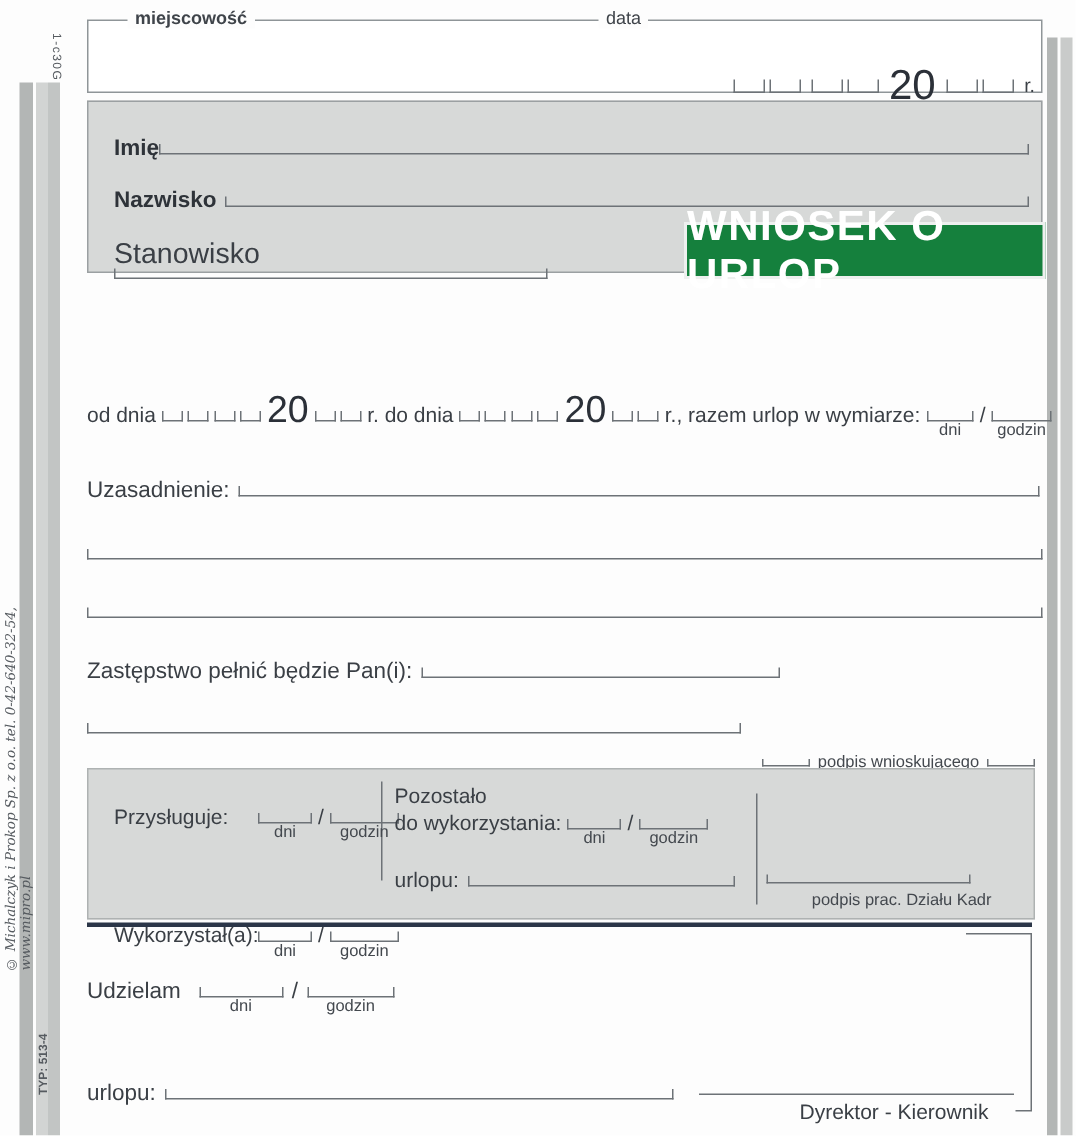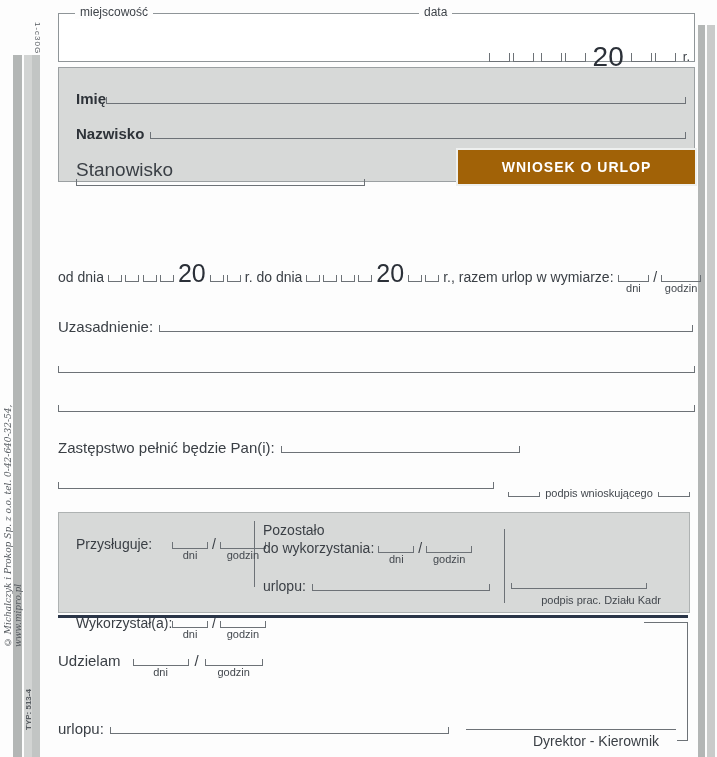--- a/index.html
+++ b/index.html
@@ -45,23 +45,23 @@
   
   .wl { display:inline-block; position:relative; height:6px;
         border:1px solid #6d7277; border-top:none; vertical-align:baseline; }
   
   .cap { position:absolute; left:0; right:0; top:7px; text-align:center;
          font-size:11px; line-height:1.1; color:#43484e; white-space:nowrap; }
 
   .b { font-weight:bold; color:#2e3339; }
 
   .titlebar { position:absolute; left:397px; top:80px; width:237px; height:34px;
-              background:#a16207; border:2px solid #eef0ef;
+              background:#15803d; border:2px solid #eef0ef;
               display:flex; align-items:center; justify-content:center;
-              color:#fff; font-weight:bold; font-size:14px; letter-spacing:1px; }
+              color:#fff; font-weight:bold; font-size:28px; letter-spacing:1px; }
 
   .vdiv { position:absolute; width:1px; background:#6d7277; }
   .thickrule { position:absolute; left:58px; top:615px; width:630px; height:3px; background:#2b3648; }
   .hair { position:absolute; background:#6d7277; }
   .smallcap { position:absolute; font-size:11px; color:#43484e; }
 </style>
 </head>
 <body>
 
 <div class="page">
@@ -70,22 +70,22 @@
   <div class="stripe" style="left:24px; width:8px; top:55px; background:#d2d4d3;"></div>
   <div class="stripe" style="left:32px; width:8px; top:55px; background:#c2c5c4;"></div>
   <div class="stripe" style="left:698px; width:7px; top:25px; background:#b3b6b5;"></div>
   <div class="stripe" style="left:707px; width:8px; top:25px; background:#c9cbca;"></div>
 
   <div class="vtext-down" style="left:33px; top:22px;">1-c30G</div>
   <div class="vtext-up" style="left:3px; top:385px; height:262px; font-size:9px; font-style:italic; font-family:'DejaVu Serif', serif;">© Michalczyk i Prokop  Sp. z o.o.  tel. 0-42-640-32-54,  www.mipro.pl</div>
   <div class="vtext-up" style="left:24px; top:684px; height:46px; font-size:8px; font-weight:bold;">TYP: 513-4</div>
 
   <div class="topbox">
-    <span class="legend" style="left:16px;">miejscowość</span>
-    <span class="legend" style="left:340px;margin-left:20px;">data</span>
+    <span class="legend" style="left:26px;font-weight:bold;">miejscowość</span>
+    <span class="legend" style="left:340px;">data</span>
     <span style="position:absolute; left:10px; right:300px; bottom:0; height:1px;"></span>
     <div class="datecomb">
       <span class="comb date">
           <i></i>
           <i></i>
         </span>
       <span class="comb date">
           <i></i>
           <i></i>
         </span>
@@ -160,21 +160,21 @@
   </div>
   <div class="wl" style="position:absolute; left:58px; width:635px; top:366px;"></div>
   <div class="wl" style="position:absolute; left:58px; width:635px; top:405px;"></div>
 
   <div class="frow" style="left:58px; top:439px;">
     <span style="margin-right:6px;">Zastępstwo pełnić będzie Pan(i):</span>
     <span class="wl" style="width:237px;"></span>
   </div>
 
   <div class="wl" style="position:absolute; left:58px; width:434px; top:482px;"></div>
-  <div class="frow" style="left:508px; width:182px; top:484px; font-size:11px; color:#43484e;">
+  <div class="frow" style="left:508px; width:182px; top:499px; font-size:11px; color:#43484e;">
     <span class="wl" style="flex:1; height:4px; margin-right:5px;"></span>
     <span>podpis wnioskującego</span>
     <span class="wl" style="flex:1; height:4px; margin-left:5px;"></span>
   </div>
 
   <div class="graybox" style="left:58px; top:512px; width:630px; height:99px; border-color:#aeb2b2;">
     <div class="vdiv" style="left:195px; top:8px; height:66px;"></div>
     <div class="vdiv" style="left:445px; top:16px; height:74px;"></div>
 
     <div class="frow gap4" style="left:17px; top:22px; font-size:14px;">

